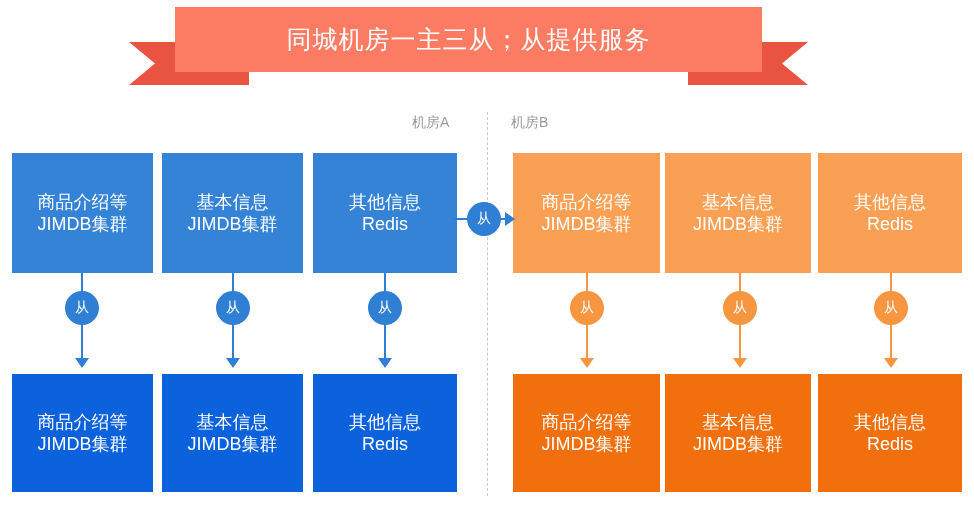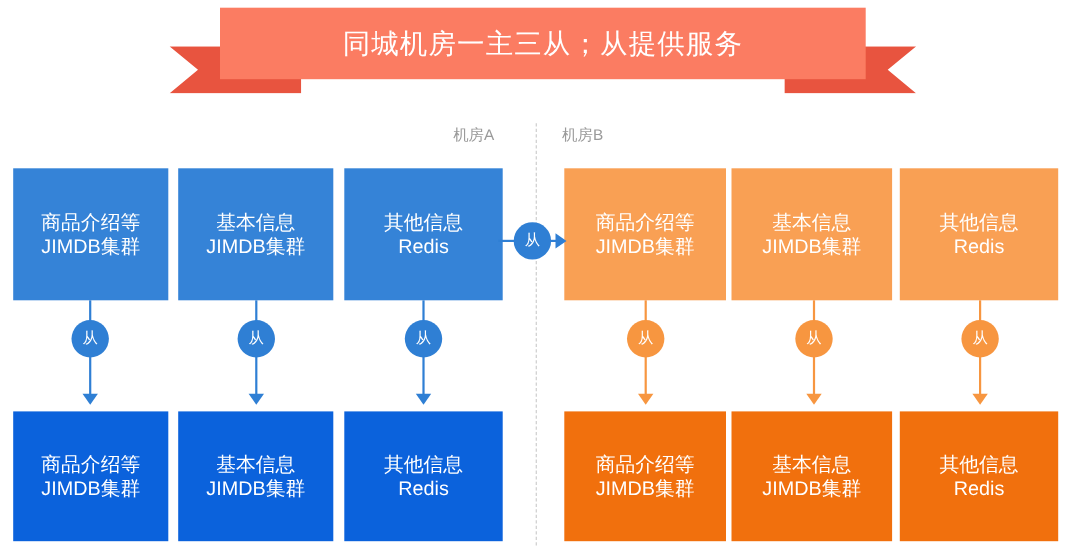--- a/index.html
+++ b/index.html
@@ -14,21 +14,21 @@
     position: relative;
     width: 974px;
     height: 509px;
     background: #ffffff;
     overflow: hidden;
   }
 
   
   .ribbon {
     position: absolute;
-    left: 154px;
+    left: 129px;
     top: 7px;
     width: 679px;
     height: 78px;
   }
   .ribbon-tail {
     position: absolute;
     top: 35px;
     width: 120px;
     height: 43px;
     background: #e8543f;

